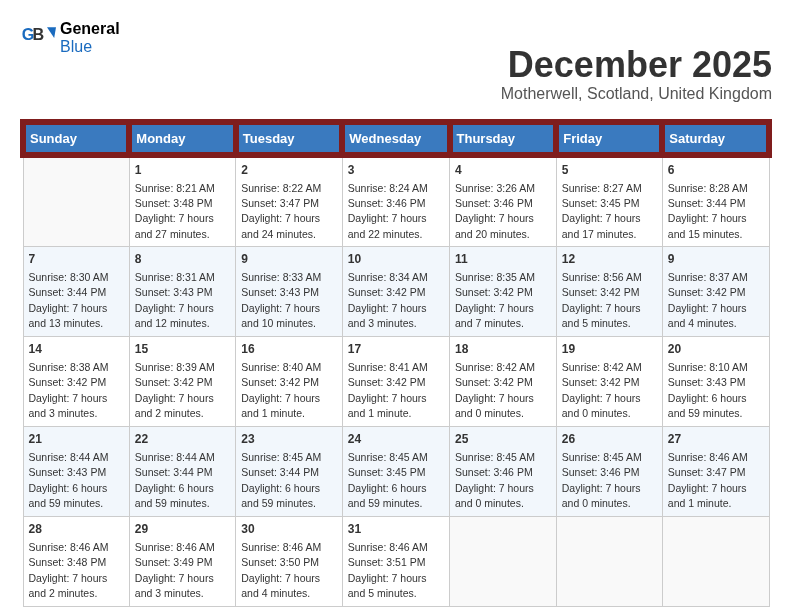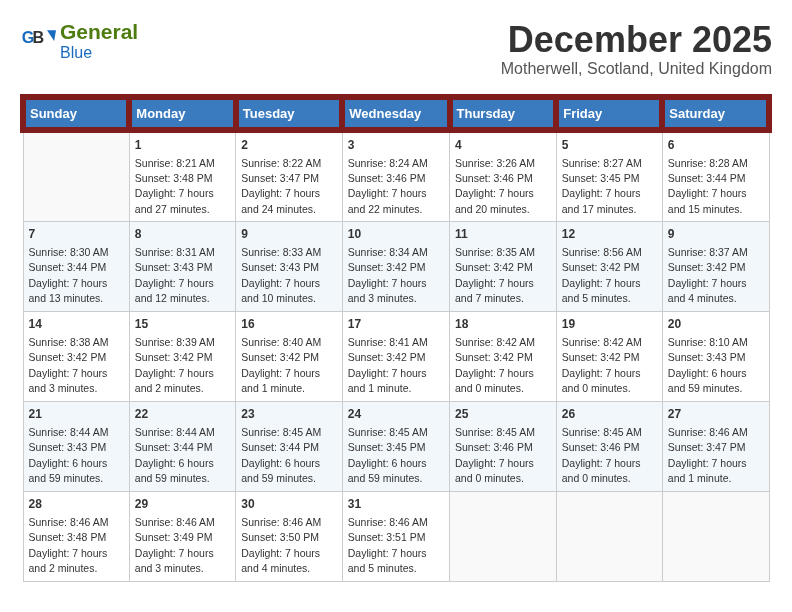--- a/index.html
+++ b/index.html
@@ -20,20 +20,21 @@
       display: flex;
       align-items: center;
     }
     .logo-icon {
       width: 36px;
       height: 36px;
       margin-right: 4px;
     }
     .title-block {
       text-align: right;
+      margin-top: 25px;
     }
     .month-title {
       font-size: 36px;
       font-weight: bold;
       color: #333;
       line-height: 1.1;
     }
     .location {
       font-size: 16px;
       color: #555;
@@ -82,21 +83,21 @@
 <body>
 
 <div class="header">
   <div class="logo">
     <svg class="logo-icon" viewBox="0 0 40 40">
       <text x="2" y="22" font-size="18" font-weight="bold" fill="#1a6bbf">G</text>
       <text x="14" y="22" font-size="18" font-weight="bold" fill="#333">B</text>
       <polygon points="30,8 40,8 38,20" fill="#1a6bbf"></polygon>
     </svg>
     <div>
-      <div style="font-size:21px;font-weight:bold;color:#4d7c0f;">General</div>
+      <div style="font-size:16px;font-weight:bold;color:#000000;">General</div>
       <div style="font-size:16px;font-weight:normal;color:#1a6bbf;">Blue</div>
     </div>
   </div>
   <div class="title-block">
     <div class="month-title">December 2025</div>
     <div class="location">Motherwell, Scotland, United Kingdom</div>
   </div>
 </div>
 
 <table>

